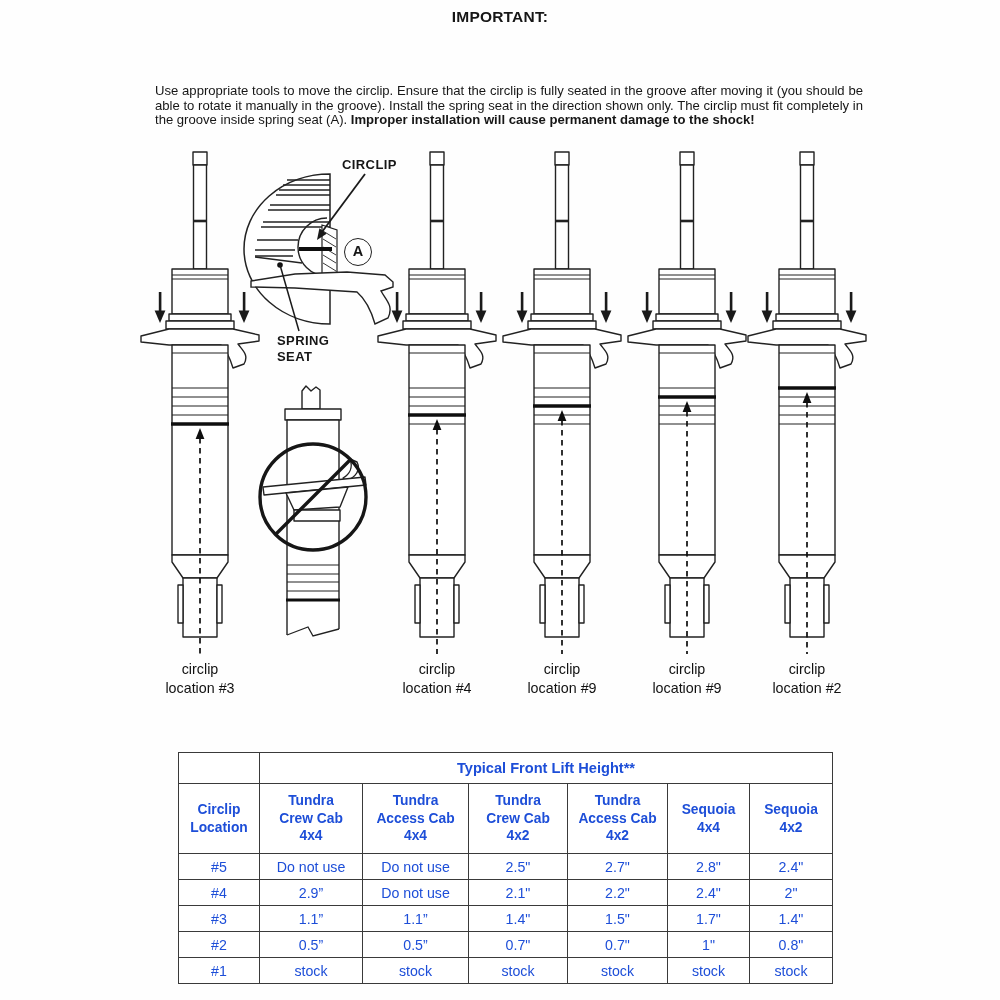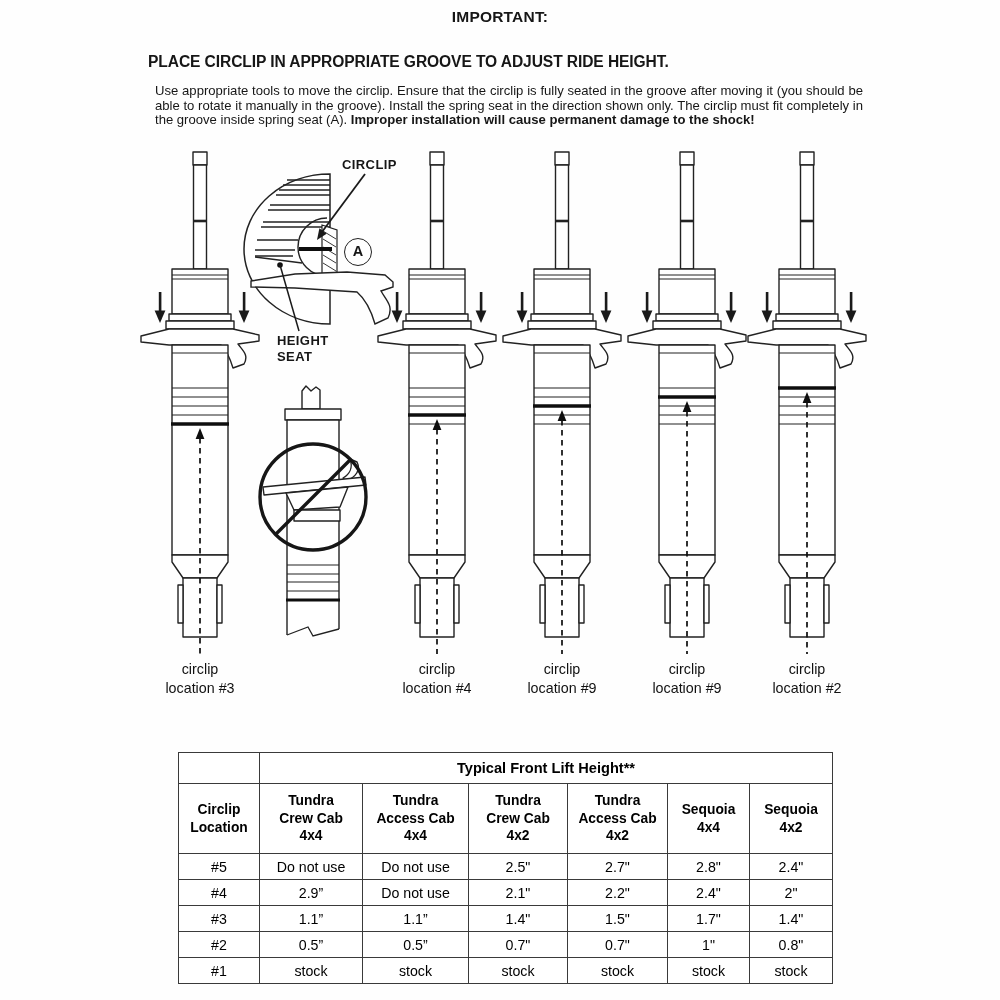--- a/index.html
+++ b/index.html
@@ -34,39 +34,38 @@
   .callout-a{
     position:absolute;left:344px;top:238px;width:26px;height:26px;border:1.7px solid #222;
     border-radius:50%;text-align:center;line-height:25px;font-size:14.5px;font-weight:bold;background:#fff;
   }
   .spring-seat-label{
     position:absolute;left:277px;top:333px;font-size:13px;font-weight:bold;
     line-height:16px;white-space:pre-line;letter-spacing:.4px;
   }
   .lift-table{
     position:absolute;left:178px;top:752px;border-collapse:collapse;table-layout:fixed;
-    font-size:14px;color:#000000;background:#fff;padding-left:40px;
+    font-size:14px;color:#1d4ed8;background:#fff;padding-left:40px;
   }
   .lift-table td,.lift-table th{
     border:1.7px solid #3a3a3a;text-align:center;vertical-align:middle;padding:0;overflow:hidden;
   }
   .lift-table .span-row td{height:30px;}
   .lift-table .span-header{font-weight:bold;font-size:14.6px;}
   .lift-table .head-row th{
     height:69px;font-weight:bold;font-size:13.8px;line-height:17.5px;white-space:pre-line;
   }
   .lift-table .data-row td{height:25px;font-size:14.2px;font-weight:normal;}
 </style>
 </head>
 <body>
 
 <div class="page">
 
   <div class="important">IMPORTANT:</div>
-  <div class="heading">PLACE CIRCLIP IN APPROPRIATE GROOVE TO ADJUST RIDE HEIGHT.</div>
   <p class="body-text"><span>Use appropriate tools to move the circlip.  Ensure that the circlip is fully seated in the groove after moving it (you should be able to rotate it manually in the groove).  Install the spring seat in the direction shown only.  The circlip must fit completely in the groove inside spring seat (A). </span><span class="bold">Improper installation will cause permanent damage to the shock!</span></p>
 
   <div class="diagram-area">
       <div class="shock" style="left: 135px;">
   <svg width="130" height="512" viewBox="0 0 130 512">
     <g fill="#fff" stroke="#222" stroke-width="1.4" stroke-linejoin="round">
       <rect x="58" y="6" width="14" height="13"></rect>
       <rect x="58.5" y="19" width="13" height="104"></rect>
       <rect x="37" y="123" width="56" height="45"></rect>
       <rect x="34" y="168" width="62" height="7"></rect>
@@ -323,21 +322,21 @@
       <polygon points="82,94 91.6,87.7 84.4,82.3" fill="#1a1a1a"></polygon>
     </g>
     <path d="M16 135 L60 128 L112 126 L150 129 L158 136 L158 141 L146 145 C151 154 159 160 153 172 L140 178 C136 164 129 152 122 146 L60 142 L16 141 Z" fill="#fff" stroke="#222" stroke-width="1.4"></path>
     <g>
       <circle cx="45" cy="119" r="2.8" fill="#111"></circle>
       <line x1="45" y1="119" x2="64" y2="185" stroke="#1a1a1a" stroke-width="1.5"></line>
     </g>
   </svg>
   <div class="circlip-label">CIRCLIP</div>
   <div class="callout-a">A</div>
-  <div class="spring-seat-label">HEIGHT
+  <div class="spring-seat-label">SPRING
 SEAT</div>
 
   <svg class="wrong-svg" width="130" height="265" viewBox="0 0 130 265">
     <g fill="#fff" stroke="#222" stroke-width="1.4" stroke-linejoin="round">
       <path d="M44 8 L48 3 L53 8 L58 4 L62 7 L62 26 L44 26 Z"></path>
       <rect x="27" y="26" width="56" height="11"></rect>
       <rect x="29" y="37" width="52" height="212" stroke="none"></rect>
       <path d="M29 252 L29 37 L81 37 L81 246" fill="none"></path>
     </g>
     <g fill="#fff" stroke="#222" stroke-width="1.4" stroke-linejoin="round">

